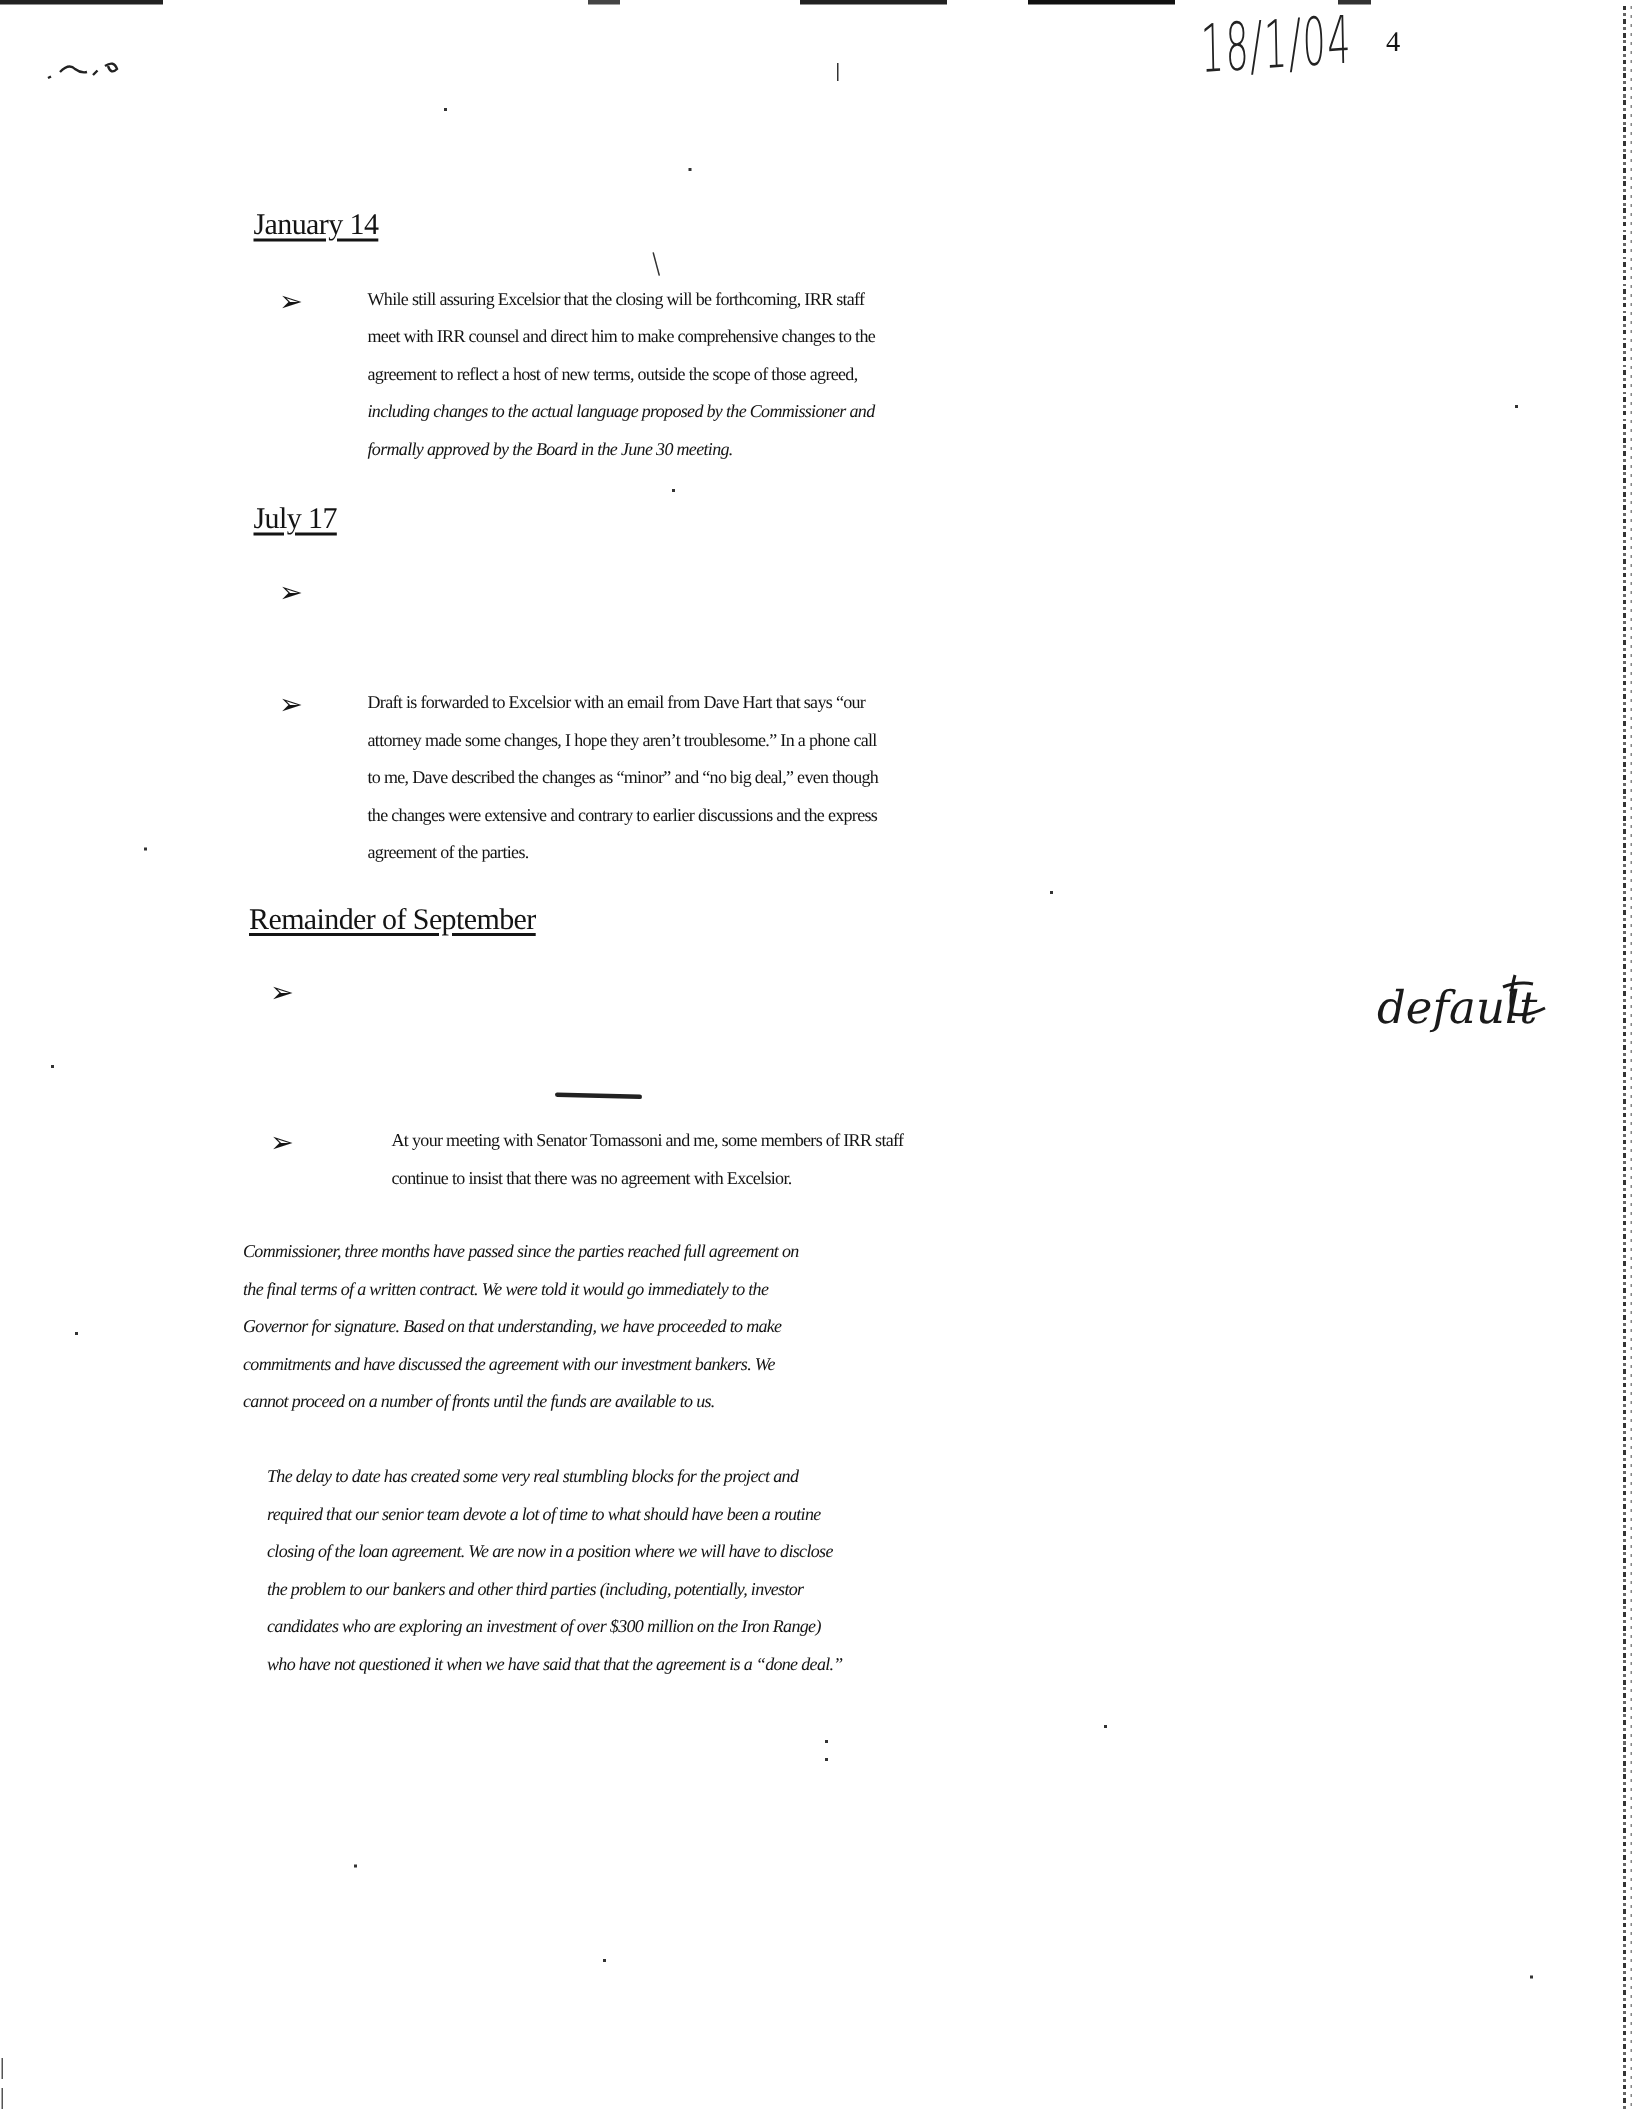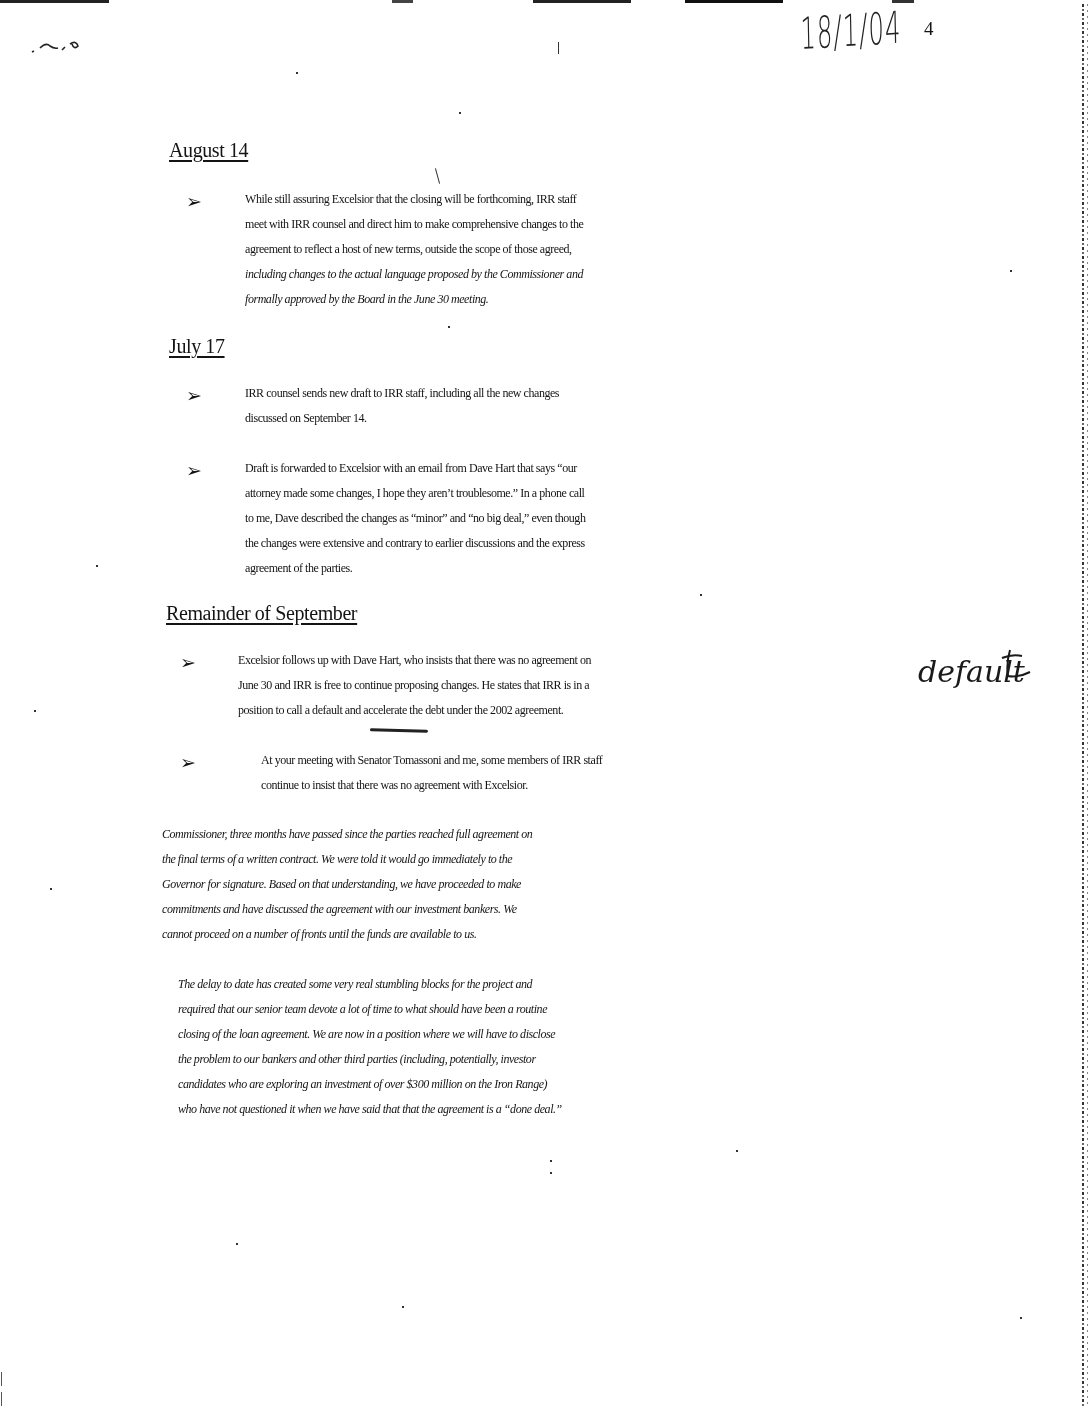--- a/index.html
+++ b/index.html
@@ -51,44 +51,39 @@
   <div class="scan-left-mark" style="top:1392px;height:14px;"></div>
 
   <svg class="hand-scribble" viewBox="0 0 110 30">
     <path d="M6 22 l2 -1 M14 18 q6 -6 10 -2 q4 3 8 2 M36 20 l3 -3 M44 14 q6 -4 8 2 q-4 4 -6 -2" stroke="#222" stroke-width="1.6" fill="none"></path>
     <path d="M20 48 l2 0 M28 48 l3 1" stroke="#222" stroke-width="1.5" fill="none"></path>
   </svg>
 
   <div class="hand-date">18/1/04</div>
   <div class="page-number">4</div>
 
-  <div class="heading" style="left:169px;top:139px;">August 14</div>
+  <div class="heading" style="left:169px;top:139px;">January 14</div>
   <div class="bullet-arrow" style="left:186px;top:190px;">➢</div>
   <div class="para" style="left:245px;top:187px;width:700px;"><span>While still assuring Excelsior that the closing will be forthcoming, IRR staff
 meet with IRR counsel and direct him to make comprehensive changes to the
 agreement to reflect a host of new terms, outside the scope of those agreed,</span>
 <span class="ital">including changes to the actual language proposed by the Commissioner and
 formally approved by the Board in the June 30 meeting.</span></div>
 
   <div class="heading" style="left:169px;top:335px;">July 17</div>
   <div class="bullet-arrow" style="left:186px;top:384px;">➢</div>
-  <div class="para" style="left:245px;top:381px;width:700px;">IRR counsel sends new draft to IRR staff, including all the new changes
-discussed on September 14.</div>
   <div class="bullet-arrow" style="left:186px;top:459px;">➢</div>
   <div class="para" style="left:245px;top:456px;width:710px;">Draft is forwarded to Excelsior with an email from Dave Hart that says “our
 attorney made some changes, I hope they aren’t troublesome.”  In a phone call
 to me, Dave described the changes as “minor” and “no big deal,” even though
 the changes were extensive and contrary to earlier discussions and the express
 agreement of the parties.</div>
 
   <div class="heading" style="left:166px;top:602px;">Remainder of September</div>
   <div class="bullet-arrow" style="left:180px;top:651px;">➢</div>
-  <div class="para" style="left:238px;top:648px;width:720px;">Excelsior follows up with Dave Hart, who insists that there was no agreement on
-June 30 and IRR is free to continue proposing changes.  He states that IRR is in a
-position to call a default and accelerate the debt under the 2002 agreement.</div>
   <div class="hand-underline"></div>
   <svg class="handnote" viewBox="0 0 120 60">
     <text x="4" y="42" font-family="DejaVu Serif, serif" font-style="italic" font-size="30" fill="#1a1a1a">default</text>
     <path d="M96 10 q-4 14 -2 26 q10 2 22 -4 M88 18 q10 -4 20 -2" stroke="#1a1a1a" stroke-width="2" fill="none"></path>
   </svg>
   <div class="bullet-arrow" style="left:180px;top:751px;">➢</div>
   <div class="para" style="left:238px;top:748px;width:700px;margin-left:23px;">At your meeting with Senator Tomassoni and me, some members of IRR staff
 continue to insist that there was no agreement with Excelsior.</div>
 
   <div class="para" style="left:162px;top:822px;width:780px;font-style:italic;">Commissioner, three months have passed since the parties reached full agreement on

